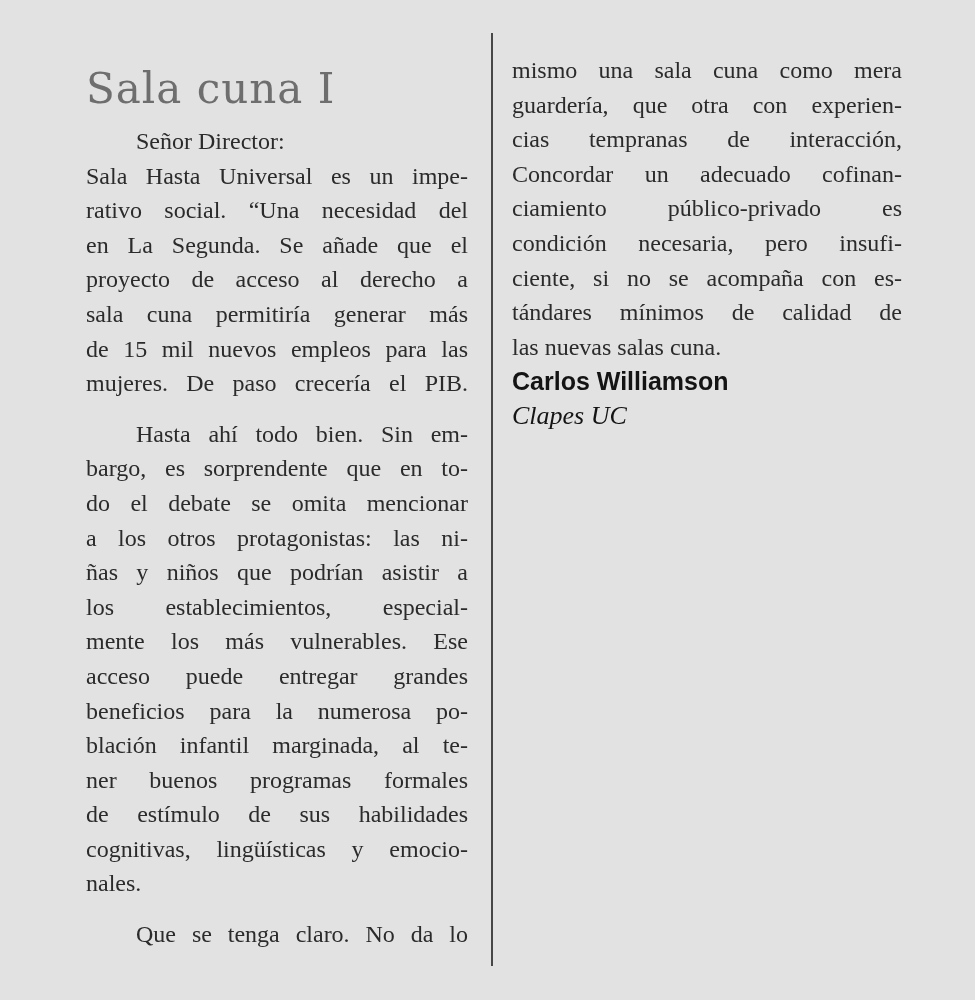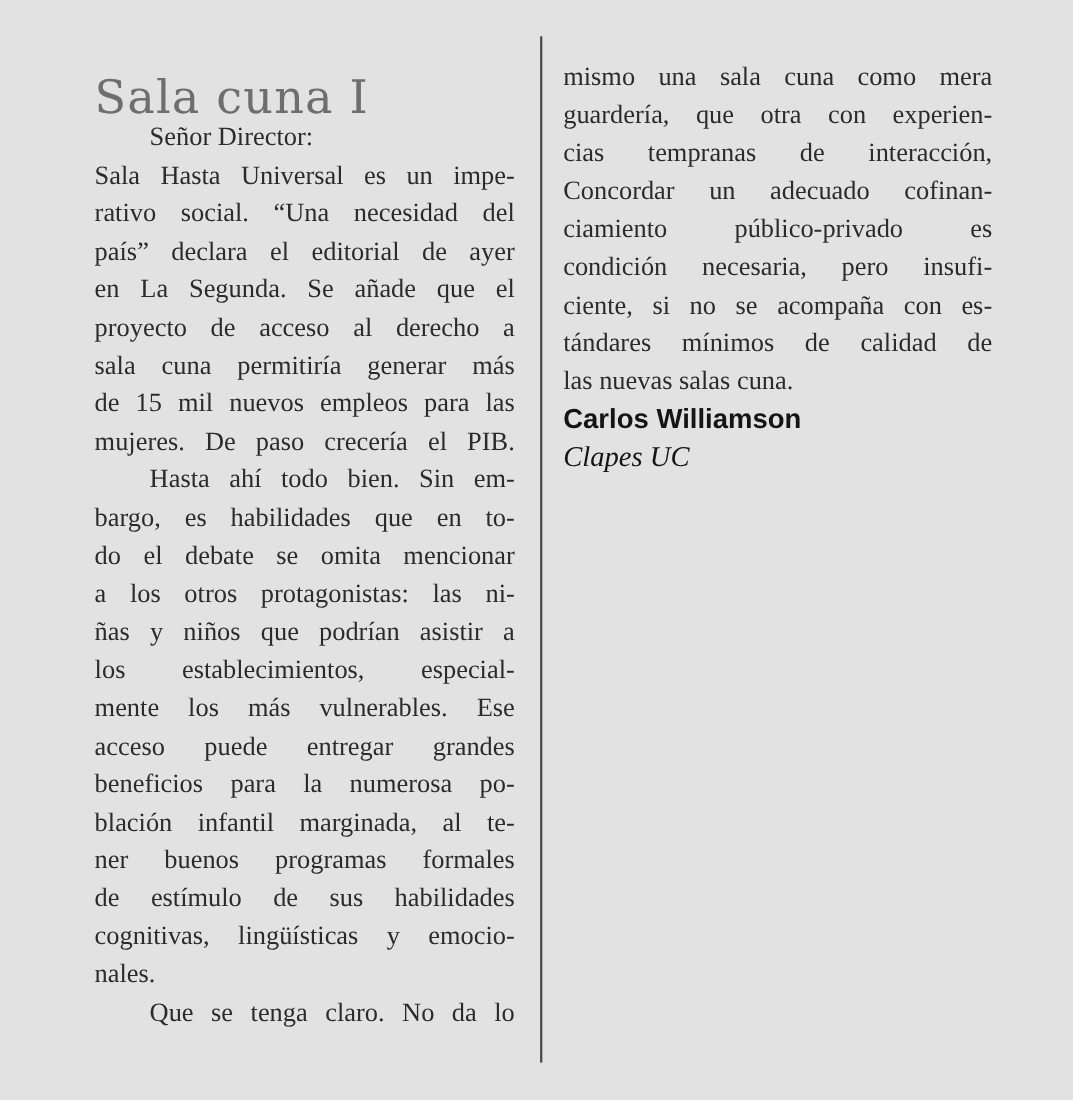--- a/index.html
+++ b/index.html
@@ -48,20 +48,21 @@
   }
   .line {
     text-align: left;
   }
   .line.justify {
     text-align: justify;
     text-align-last: justify;
   }
   .line.indent {
     text-indent: 50px;
+    margin-top: 16px;
   }
   .divider {
     position: absolute;
     left: 491px;
     top: 33px;
     width: 2px;
     height: 933px;
     background: var(--divider, #474747);
   }
   .signature-name {
@@ -85,28 +86,27 @@
 <div class="page">
 
   <h1 class="article-title">Sala cuna I</h1>
 
   <div class="divider"></div>
 
   <div class="column column-left" id="left-lines">
       <div class="line indent">Señor Director:</div>
       <div class="line justify">Sala Hasta Universal es un impe-</div>
       <div class="line justify">rativo social. “Una necesidad del</div>
-      <div class="line justify">país” declara el editorial de ayer</div>
       <div class="line justify">en La Segunda. Se añade que el</div>
       <div class="line justify">proyecto de acceso al derecho a</div>
       <div class="line justify">sala cuna permitiría generar más</div>
       <div class="line justify">de 15 mil nuevos empleos para las</div>
       <div class="line justify">mujeres. De paso crecería el PIB.</div>
       <div class="line justify indent">Hasta ahí todo bien. Sin em-</div>
-      <div class="line justify">bargo, es habilidades que en to-</div>
+      <div class="line justify">bargo, es sorprendente que en to-</div>
       <div class="line justify">do el debate se omita mencionar</div>
       <div class="line justify">a los otros protagonistas: las ni-</div>
       <div class="line justify">ñas y niños que podrían asistir a</div>
       <div class="line justify">los establecimientos, especial-</div>
       <div class="line justify">mente los más vulnerables. Ese</div>
       <div class="line justify">acceso puede entregar grandes</div>
       <div class="line justify">beneficios para la numerosa po-</div>
       <div class="line justify">blación infantil marginada, al te-</div>
       <div class="line justify">ner buenos programas formales</div>
       <div class="line justify">de estímulo de sus habilidades</div>

